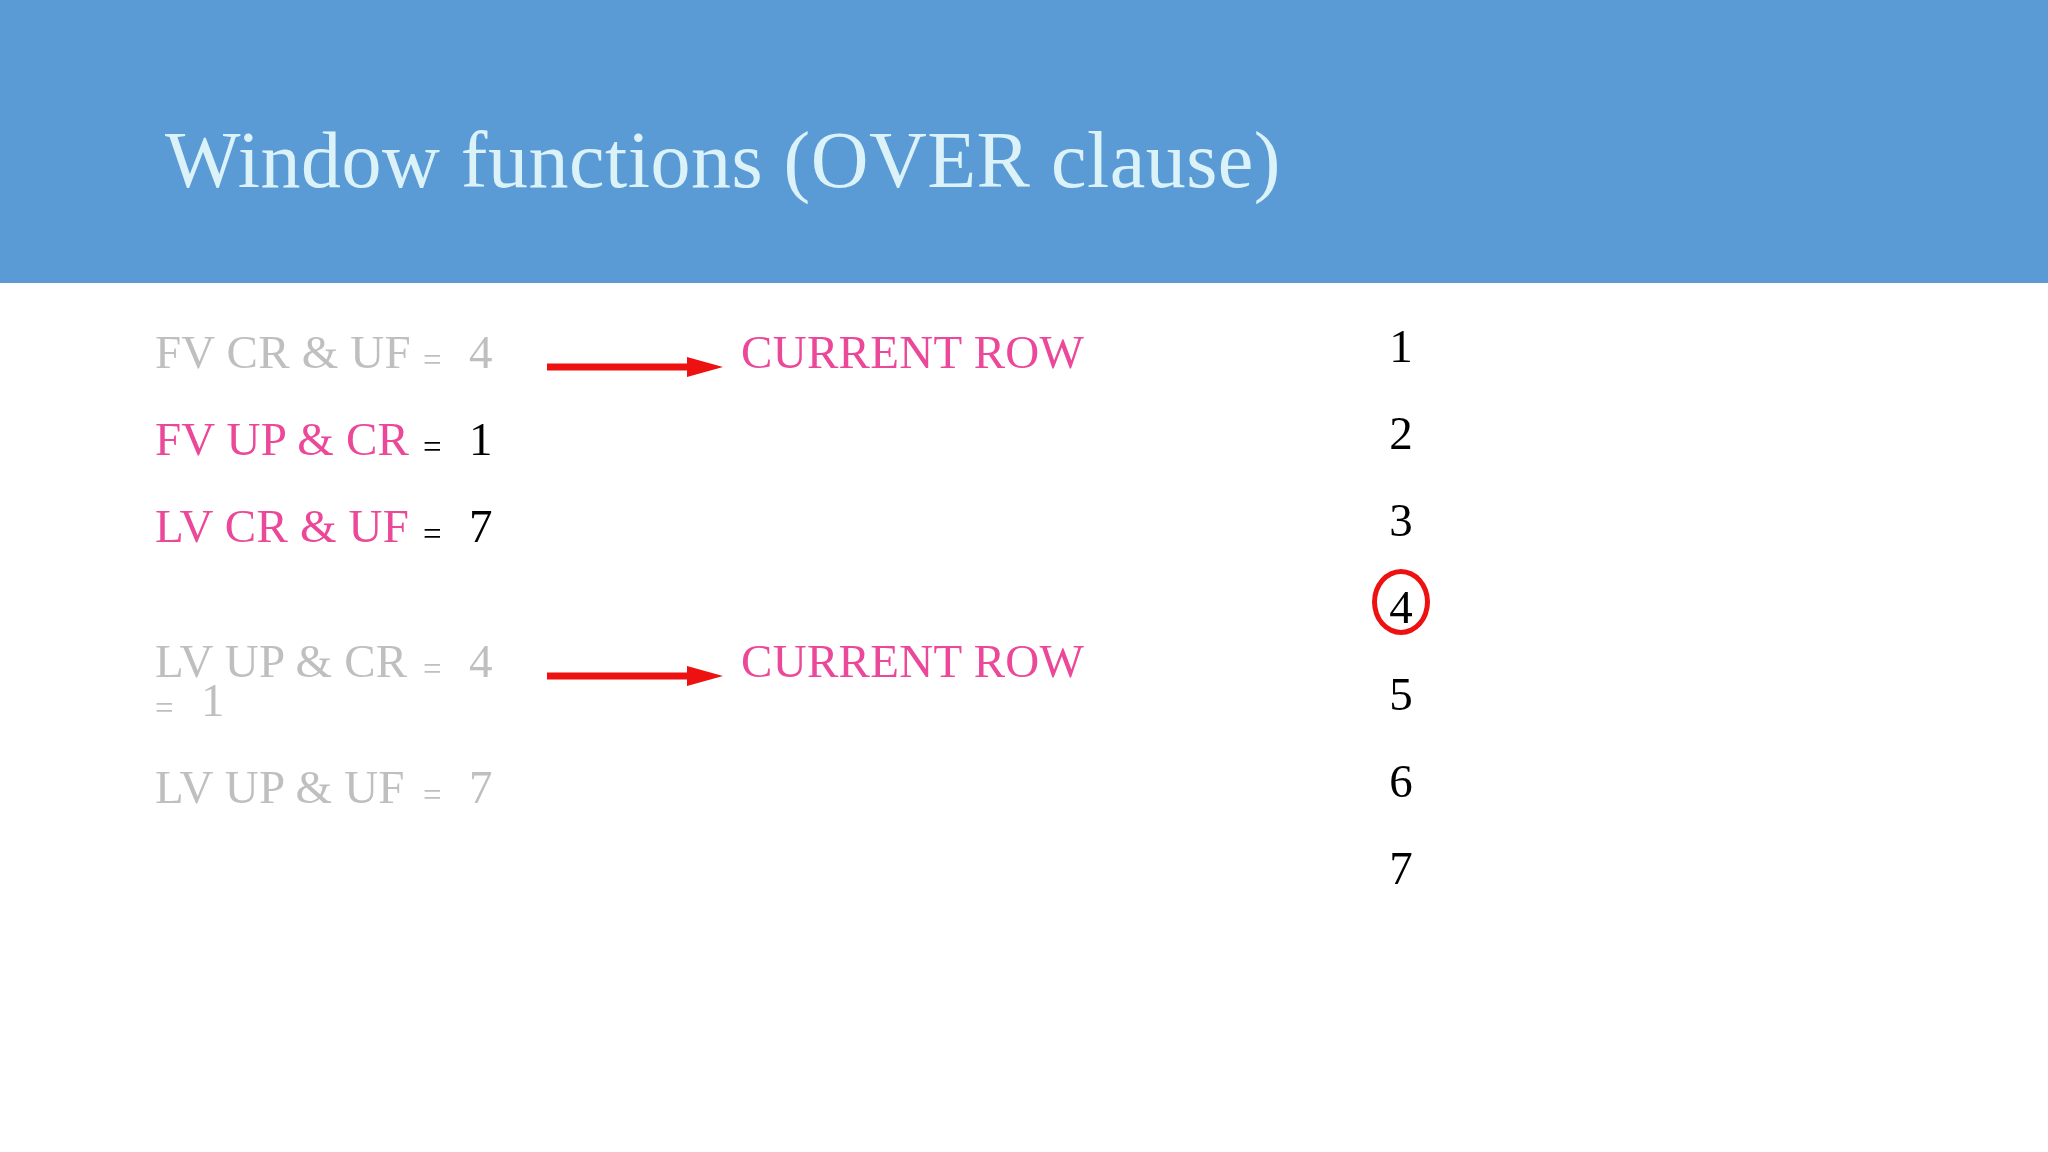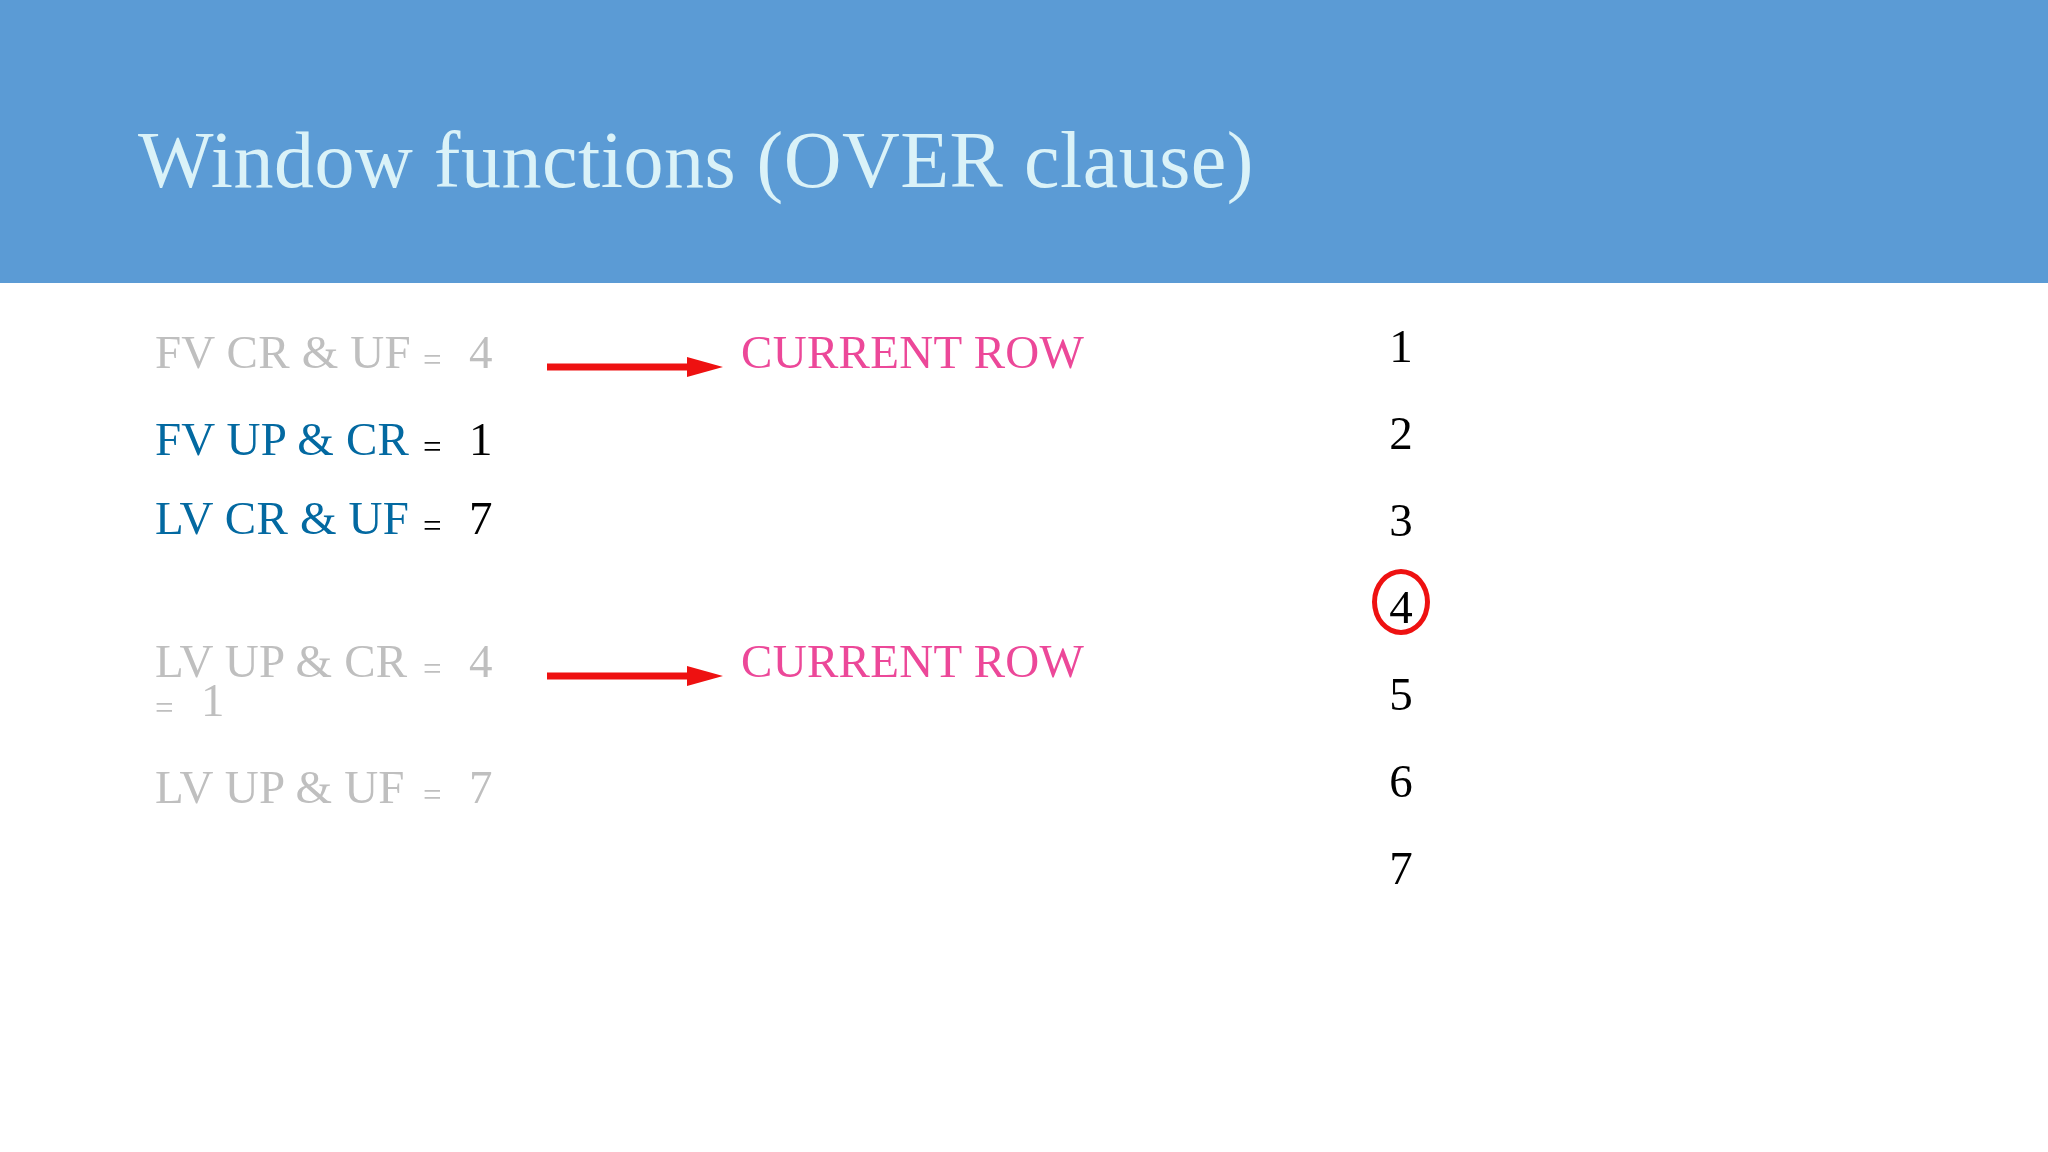--- a/index.html
+++ b/index.html
@@ -19,21 +19,21 @@
   #title-banner {
     position: absolute;
     left: 0;
     top: 0;
     width: 2048px;
     height: 283px;
     background: #5B9BD5;
   }
   #slide-title {
     position: absolute;
-    left: 138px;
+    left: 165px;
     top: 118px;
     font-size: 80px;
     line-height: 1.05;
     color: #DAF2F8;
     font-weight: normal;
     white-space: nowrap;
     letter-spacing: 0.5px;
   }
 
   
@@ -50,30 +50,30 @@
     position: absolute;
     left: 155px;
     width: 1200px;
     height: 60px;
     display: flex;
     align-items: flex-end;
     white-space: nowrap;
   }
   .expr-row[data-row="0"] { top: 36px; }
   .expr-row[data-row="1"] { top: 123px; }
-  .expr-row[data-row="2"] { top: 202px; }
+  .expr-row[data-row="2"] { top: 210px; }
   .expr-row[data-row="3"] { top: 297px; margin-top: 48px; }
   .expr-row[data-row="4"] { top: 384px; }
   .expr-row[data-row="5"] { top: 471px; }
 
   .expr-label {
     display: inline-block;
     width: 268px;
     font-size: 47px;
-    color: #0369a1;
+    color: #ec4899;
     letter-spacing: 0.2px;
   }
   .expr-eq {
     display: inline-block;
     width: 36px;
     font-size: 33px;
     color: #000000;
   }
   .expr-value {
     display: inline-block;

